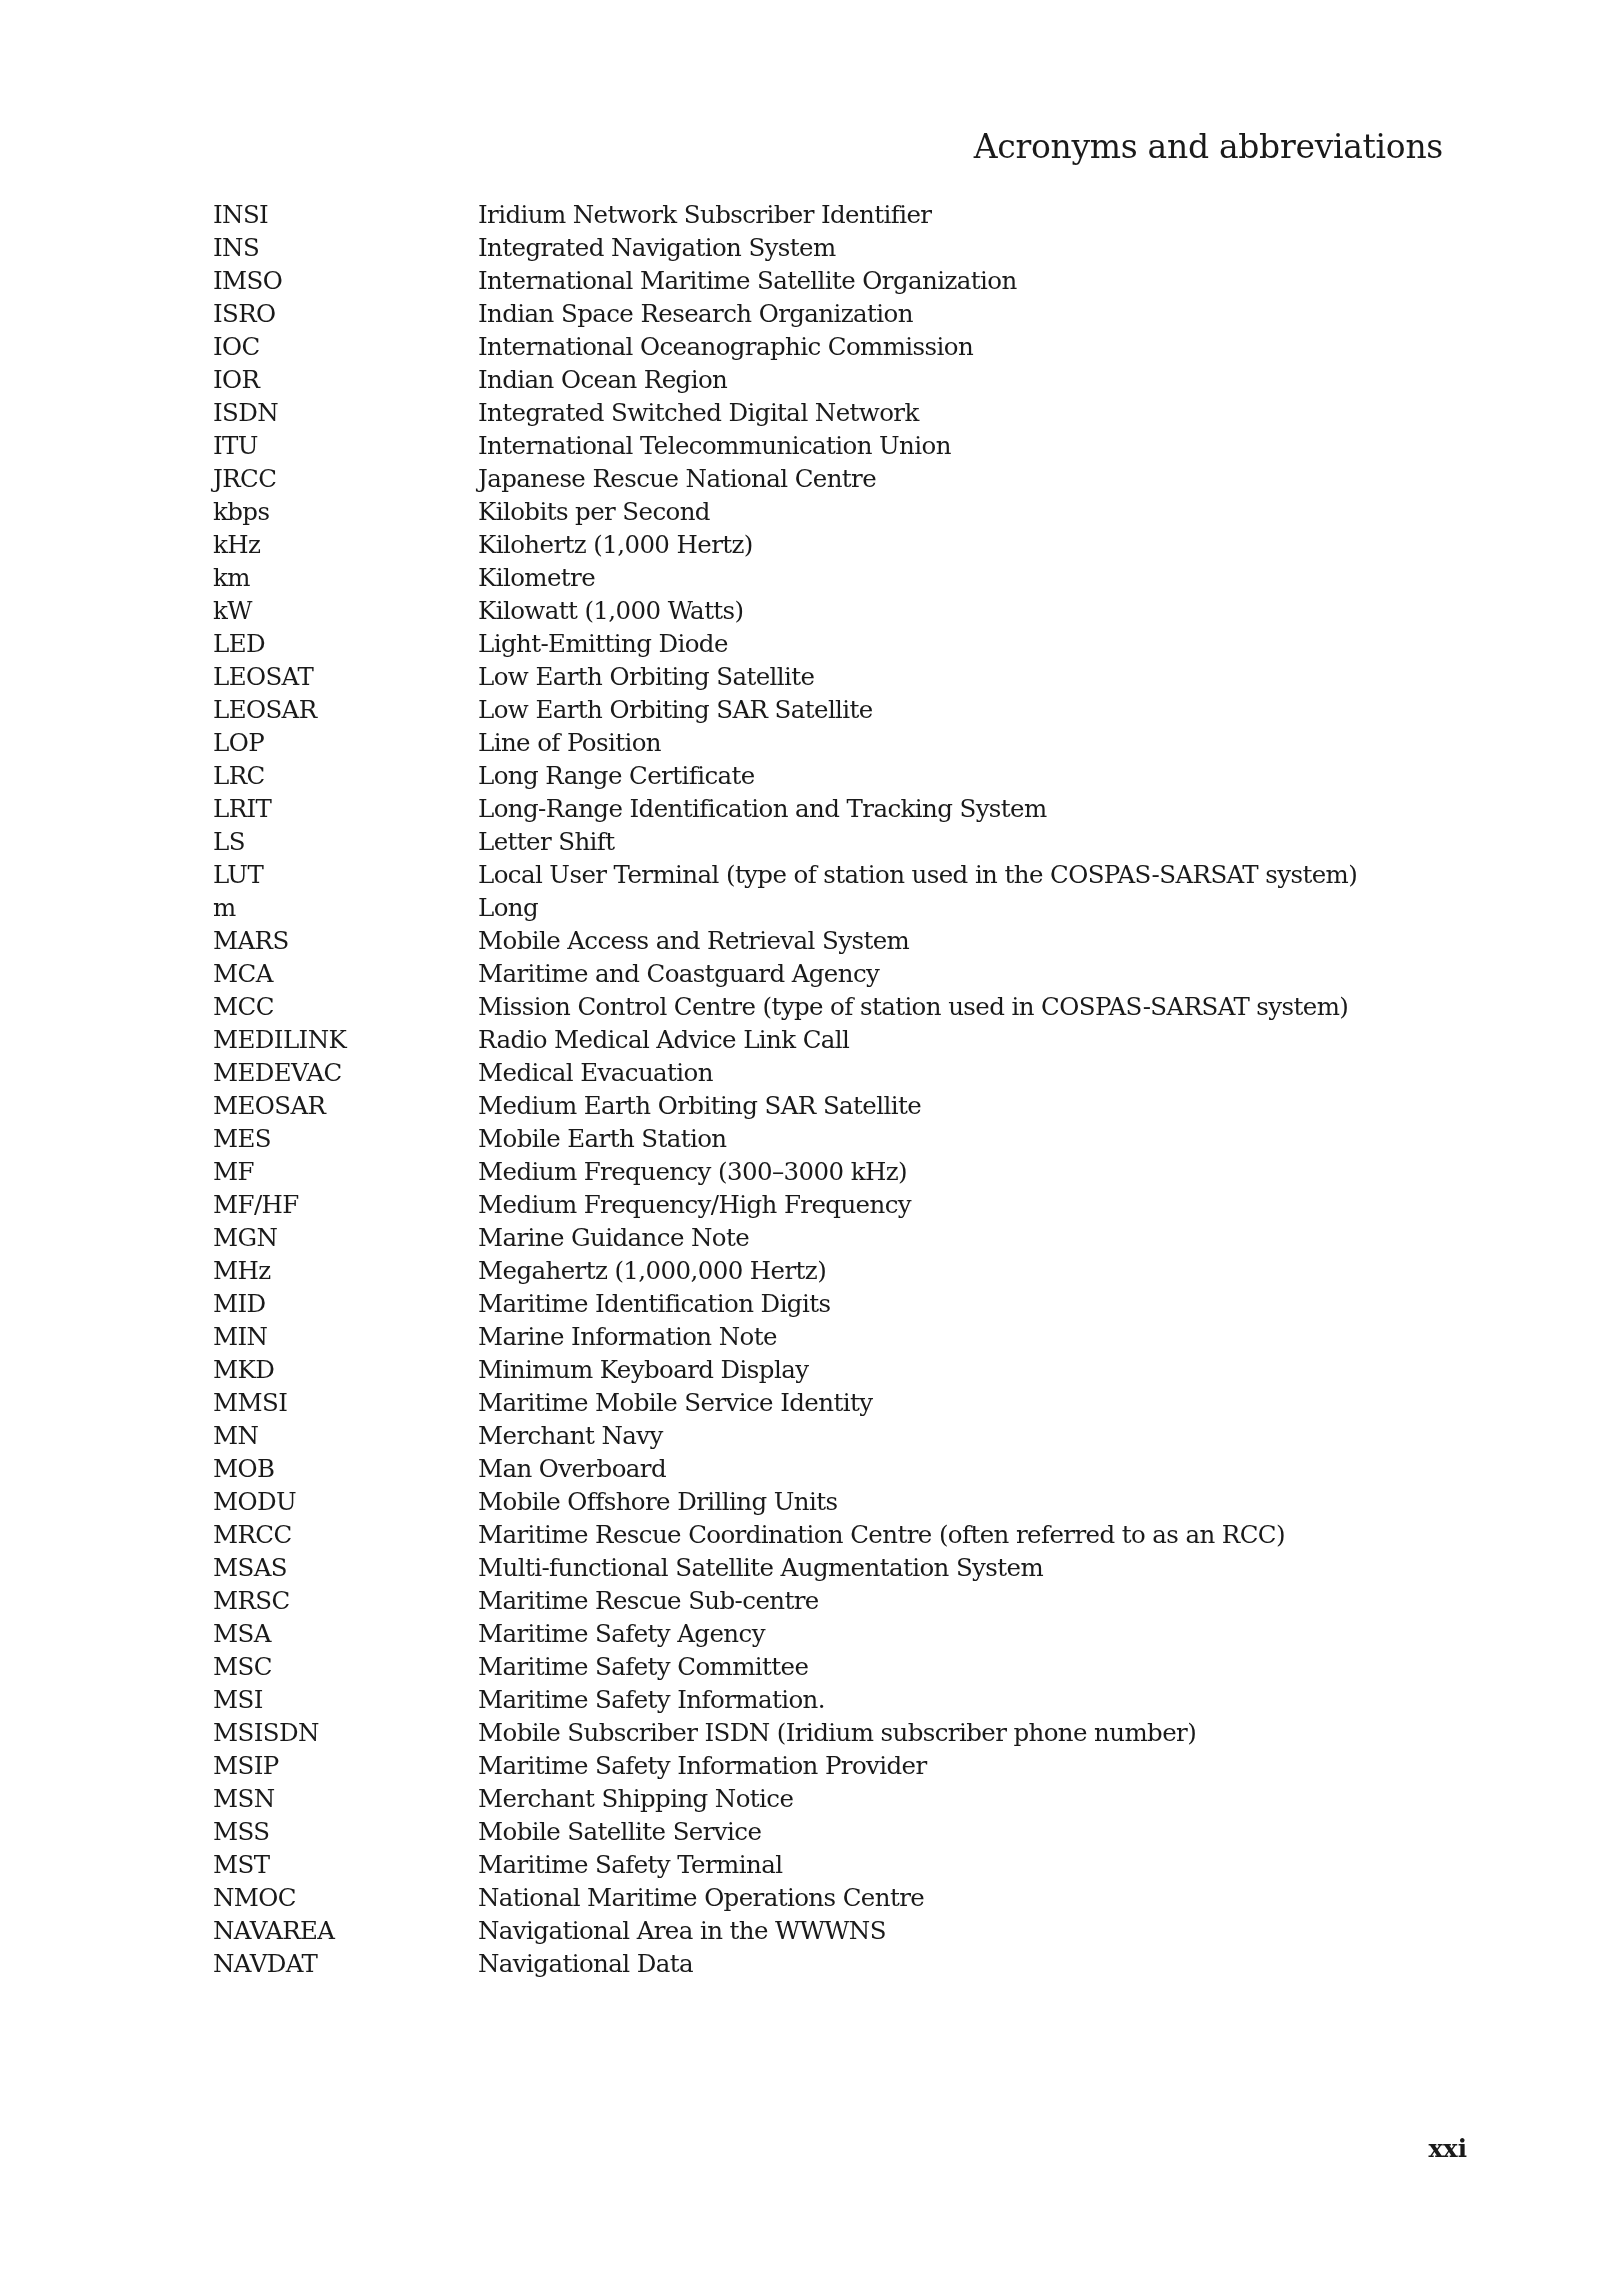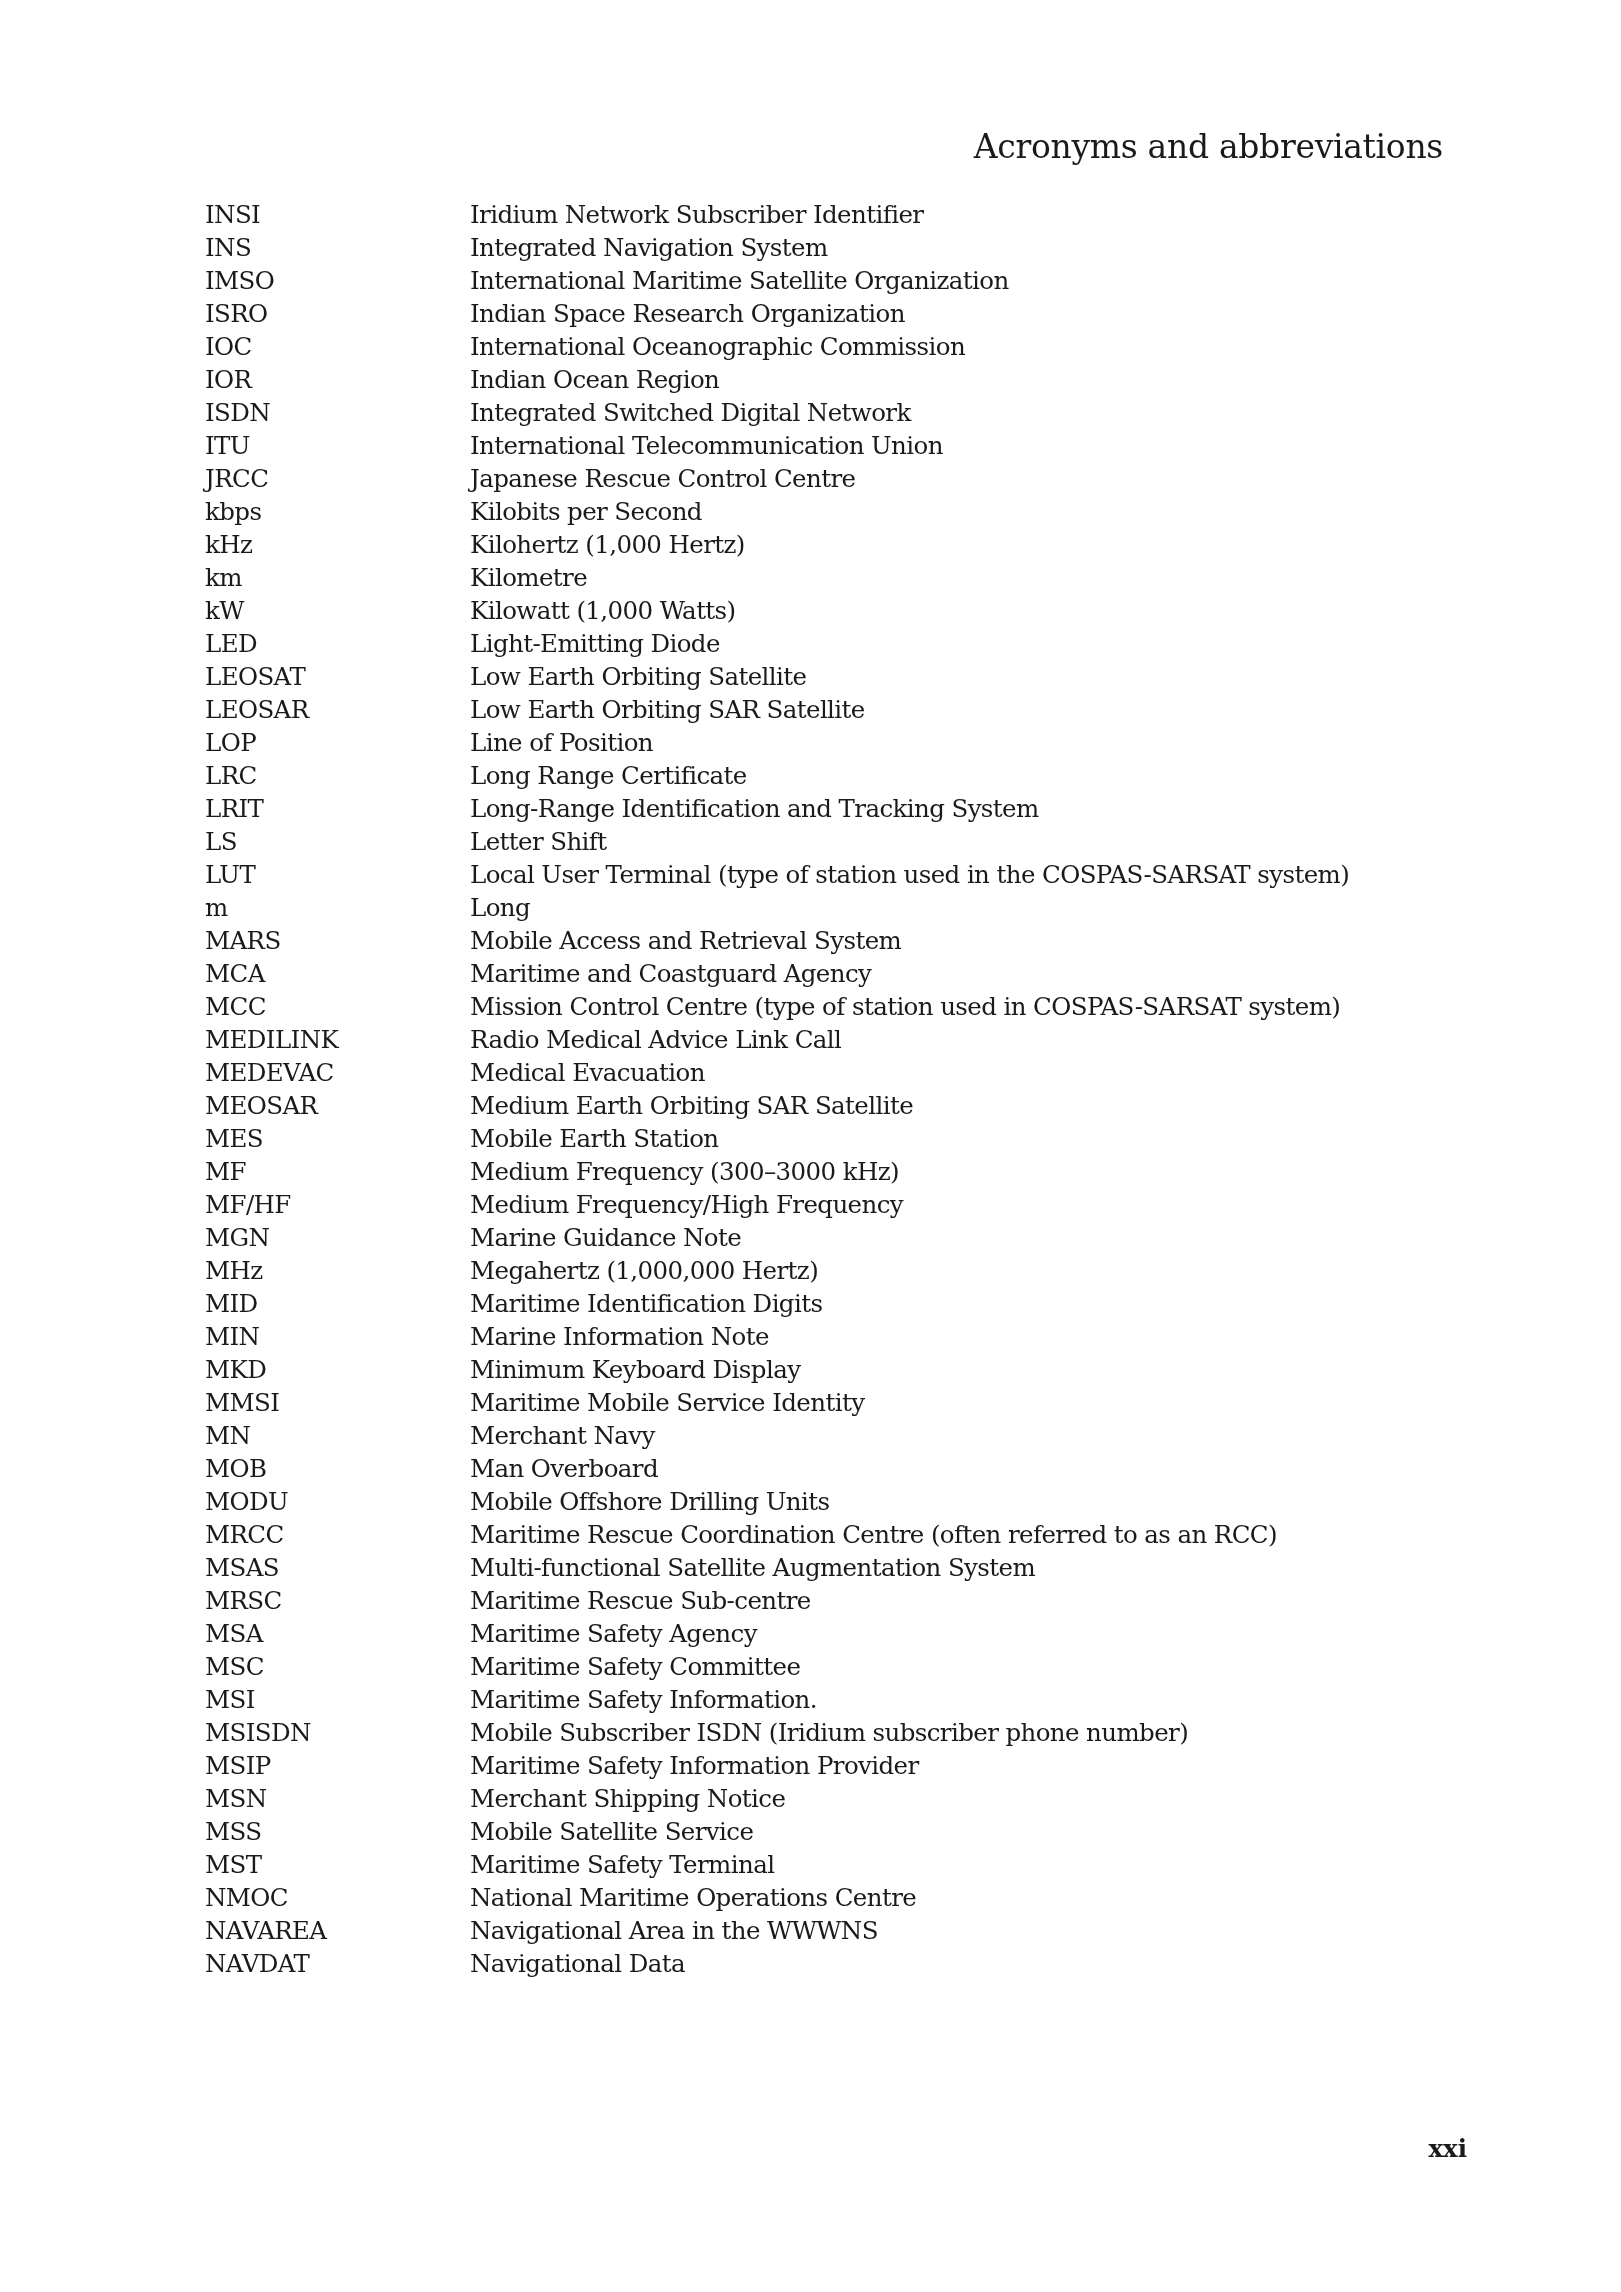--- a/index.html
+++ b/index.html
@@ -18,21 +18,21 @@
     .running-head {
       position: absolute;
       top: 127px;
       right: 178px;
       font-size: 33px;
       letter-spacing: -0.3px;
     }
     .acronym-list {
       position: absolute;
       top: 198px;
-      left: 205px;
+      left: 213px;
       width: 1274px;
       margin: 0;
       padding: 0;
     }
     .row {
       display: flex;
       height: 33px;
       line-height: 33px;
       font-size: 24.5px;
       letter-spacing: -0.6px;
@@ -87,21 +87,21 @@
     <div class="row">
       <span class="abbr">ISDN</span>
       <span class="def">Integrated Switched Digital Network</span>
     </div>
     <div class="row">
       <span class="abbr">ITU</span>
       <span class="def">International Telecommunication Union</span>
     </div>
     <div class="row">
       <span class="abbr">JRCC</span>
-      <span class="def">Japanese Rescue Control Centre</span>
+      <span class="def">Japanese Rescue National Centre</span>
     </div>
     <div class="row">
       <span class="abbr">kbps</span>
       <span class="def">Kilobits per Second</span>
     </div>
     <div class="row">
       <span class="abbr">kHz</span>
       <span class="def">Kilohertz (1,000 Hertz)</span>
     </div>
     <div class="row">

